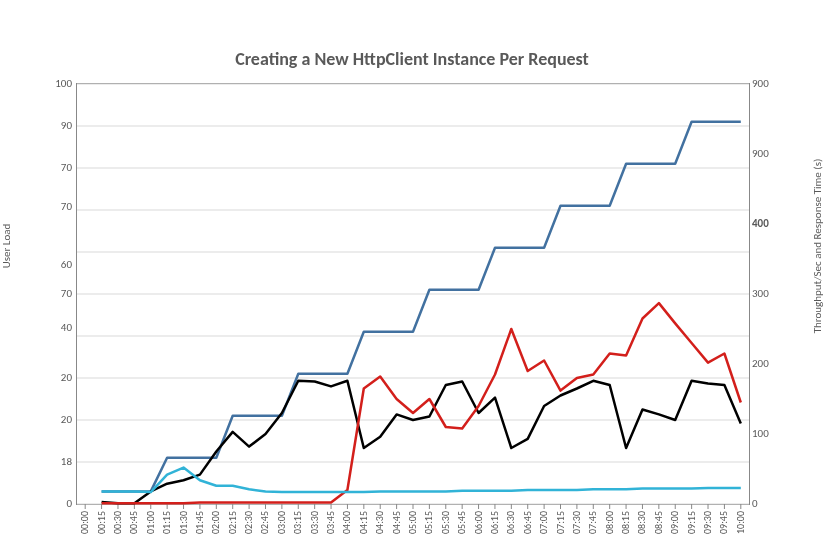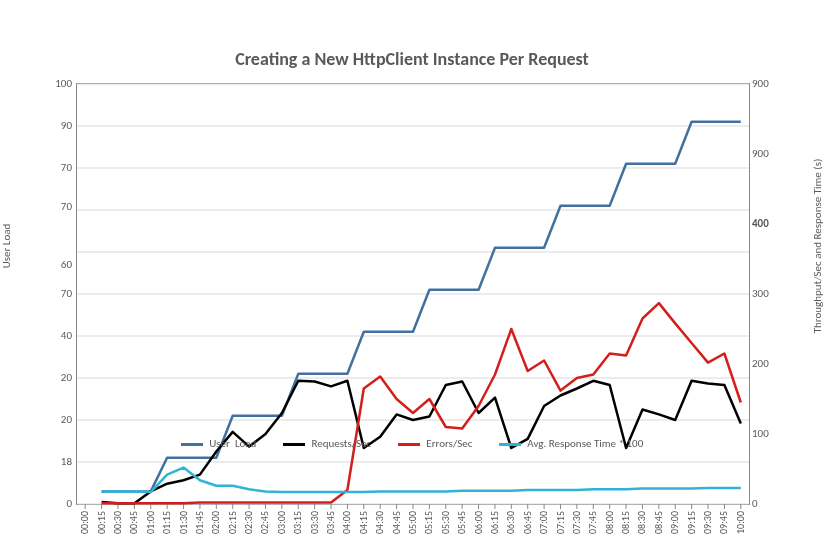--- a/index.html
+++ b/index.html
@@ -170,21 +170,21 @@
         <path d="M24.6 419.3 L41.0 419.3 L57.4 419.3 L73.8 419.3 L90.1 419.3 L106.5 419.3 L122.9 418.6 L139.3 418.6 L155.7 418.6 L172.1 418.6 L188.5 418.6 L204.9 418.6 L221.3 418.6 L237.7 418.6 L254.0 418.6 L270.4 406.0 L286.8 304.5 L303.2 292.6 L319.6 315.0 L336.0 329.0 L352.4 315.0 L368.8 343.0 L385.2 344.4 L401.6 322.0 L418.0 290.5 L434.3 245.0 L450.7 287.0 L467.1 276.5 L483.5 306.6 L499.9 294.0 L516.3 290.5 L532.7 269.5 L549.1 271.6 L565.5 234.5 L581.9 219.1 L598.2 239.4 L614.6 259.0 L631.0 278.6 L647.4 269.5 L663.8 318.5 " class="series" stroke="#D31F1B"></path>
         <path d="M24.6 407.4 L41.0 407.4 L57.4 407.4 L73.8 408.1 L90.1 390.6 L106.5 383.6 L122.9 396.2 L139.3 401.8 L155.7 401.8 L172.1 405.3 L188.5 407.4 L204.9 408.1 L221.3 408.1 L237.7 408.1 L254.0 408.1 L270.4 408.1 L286.8 408.1 L303.2 407.4 L319.6 407.4 L336.0 407.4 L352.4 407.4 L368.8 407.4 L385.2 406.7 L401.6 406.7 L418.0 406.7 L434.3 406.7 L450.7 406.0 L467.1 406.0 L483.5 406.0 L499.9 406.0 L516.3 405.3 L532.7 405.3 L549.1 405.3 L565.5 404.6 L581.9 404.6 L598.2 404.6 L614.6 404.6 L631.0 403.9 L647.4 403.9 L663.8 403.9 " class="series" stroke="#31B3D7"></path>
       </svg>
   </div>
 
   <div id="yticks-left">
       <div class="ytick-left" style="top: 465px;">0</div>
       <div class="ytick-left" style="top: 423px;">18</div>
       <div class="ytick-left" style="top: 381px;">20</div>
       <div class="ytick-left" style="top: 339px;">20</div>
-      <div class="ytick-left" style="top: 297px; text-align: center;">40</div>
+      <div class="ytick-left" style="top: 289px; text-align: center;">40</div>
       <div class="ytick-left" style="top: 255px;">70</div>
       <div class="ytick-left" style="top: 226px;">60</div>
       <div class="ytick-left" style="top: 168px;">70</div>
       <div class="ytick-left" style="top: 129px;">70</div>
       <div class="ytick-left" style="top: 87px;">90</div>
       <div class="ytick-left" style="top: 45px;">100</div>
     </div>
   <div id="yticks-right">
       <div class="ytick-right" style="top: 465px;">0</div>
       <div class="ytick-right" style="top: 395px;">100</div>
@@ -231,32 +231,14 @@
       <div class="xtick" style="left: 625.073px; top: 473px;">08:15</div>
       <div class="xtick" style="left: 641.463px; top: 473px;">08:30</div>
       <div class="xtick" style="left: 657.854px; top: 473px;">08:45</div>
       <div class="xtick" style="left: 674.244px; top: 473px;">09:00</div>
       <div class="xtick" style="left: 690.634px; top: 473px;">09:15</div>
       <div class="xtick" style="left: 707.024px; top: 473px;">09:30</div>
       <div class="xtick" style="left: 723.415px; top: 473px;">09:45</div>
       <div class="xtick" style="left: 739.805px; top: 473px;">10:00</div>
     </div>
 
-  <div class="legend">
-    <span class="legend-item">
-      <span class="legend-swatch" id="sw0" style="border-top-color: rgb(66, 113, 160);"></span>
-      <span>User&nbsp;&nbsp;Load</span>
-    </span>
-    <span class="legend-item">
-      <span class="legend-swatch" id="sw1" style="border-top-color: rgb(0, 0, 0);"></span>
-      <span>Requests/Sec</span>
-    </span>
-    <span class="legend-item">
-      <span class="legend-swatch" id="sw2" style="border-top-color: rgb(211, 31, 27);"></span>
-      <span>Errors/Sec</span>
-    </span>
-    <span class="legend-item">
-      <span class="legend-swatch" id="sw3" style="border-top-color: rgb(49, 179, 215);"></span>
-      <span>Avg. Response Time * 100</span>
-    </span>
-  </div>
 
 </div>
 
 </body></html>

